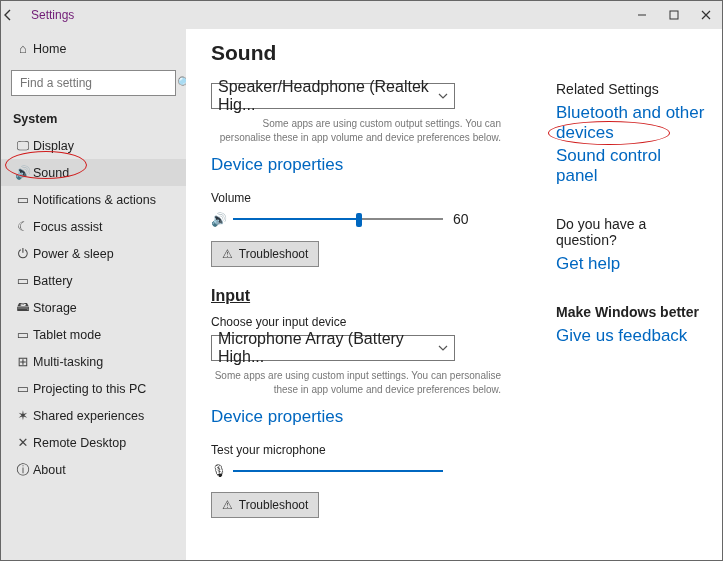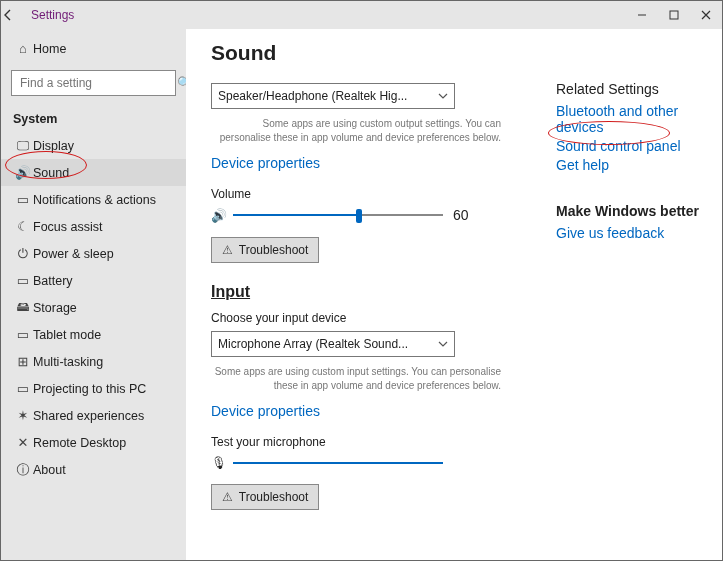--- a/index.html
+++ b/index.html
@@ -153,34 +153,34 @@
     margin: 6px 0 6px 0;
   }
   .select {
     width: 230px;
     height: 24px;
     border: 1px solid #777;
     display: flex;
     align-items: center;
     padding: 0 6px;
     justify-content: space-between;
-    font-size: 12px;
+    font-size: 16px;
     background: #fff;
   }
   .hint {
     font-size: 10px;
     color: #777;
     line-height: 1.4;
     margin: 8px 0 4px 0;
     width: 290px;
     text-align: right;
   }
   .link {
     color: #0067c0;
-    font-size: 14px;
+    font-size: 17px;
     margin: 6px 0 10px 0;
     display: inline-block;
   }
   .slider-row {
     display: flex;
     align-items: center;
     margin: 4px 0 10px 0;
   }
   .slider-row .ic {
     width: 18px;
@@ -378,21 +378,21 @@
             <div class="slider-val">60</div>
           </div>
           <div class="btn">
             <span class="ic">⚠</span>
             <span>Troubleshoot</span>
           </div>
 
           <h2 class="sec">Input</h2>
           <div class="label">Choose your input device</div>
           <div class="select">
-            <span>Microphone Array (Realtek Sound...</span>
+            <span>Microphone Array (Battery High...</span>
             <span>
               <svg width="10" height="10">
                   <path d="M1 3 L5 7 L9 3" stroke="#555" stroke-width="1.2" fill="none"></path>
                 </svg>
             </span>
           </div>
           <div class="hint">Some apps are using custom input settings. You can personalise these in app volume and device preferences below.</div>
           <a class="link">Device properties</a>
 
           <div class="label">Test your microphone</div>
@@ -407,20 +407,21 @@
 
           
           
         </div>
 
         <div class="rightcol">
           <div class="rh">Related Settings</div>
           <a class="link">Bluetooth and other devices</a>
           <a class="link">Sound control panel</a>
 
+          <div class="rh" style="margin-top:30px;">Do you have a question?</div>
           <a class="link">Get help</a>
 
           <div class="rh" style="margin-top:30px;font-weight:bold;">Make Windows better</div>
           <a class="link">Give us feedback</a>
         </div>
 
         <div class="annot" style="left:362px; top:92px; width:120px; height:22px;"></div>
 
       </div>
     </div>

